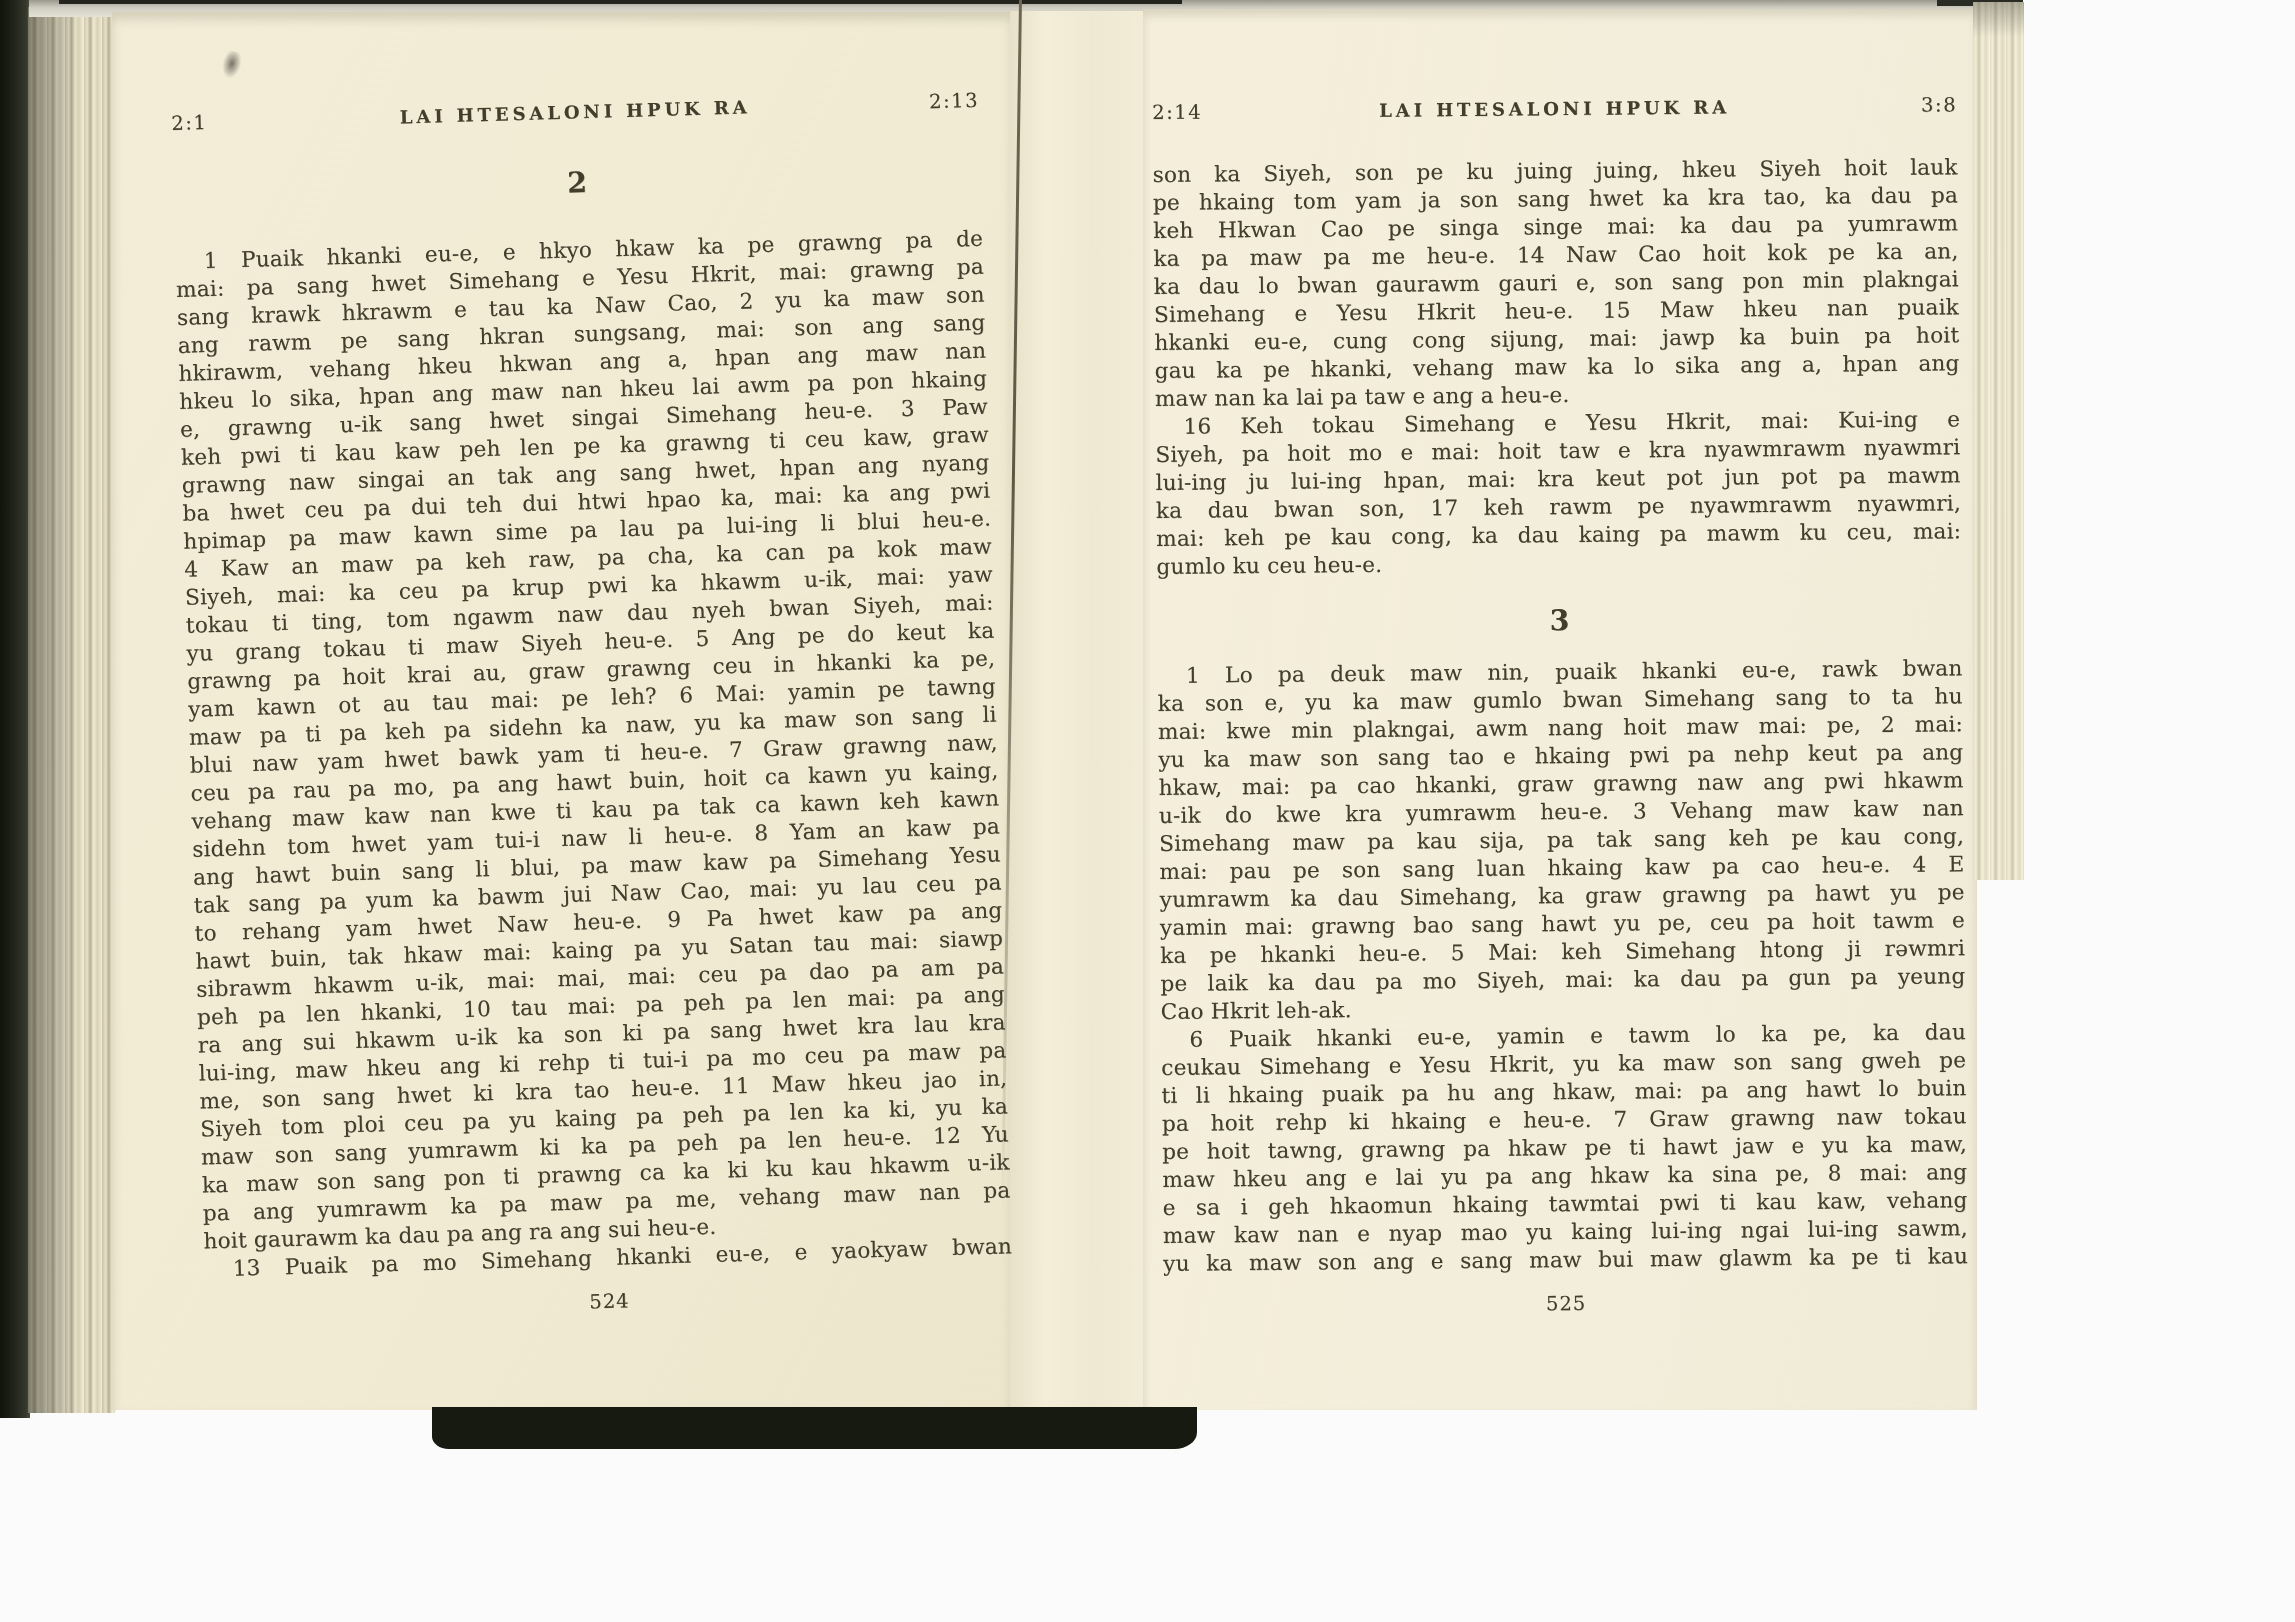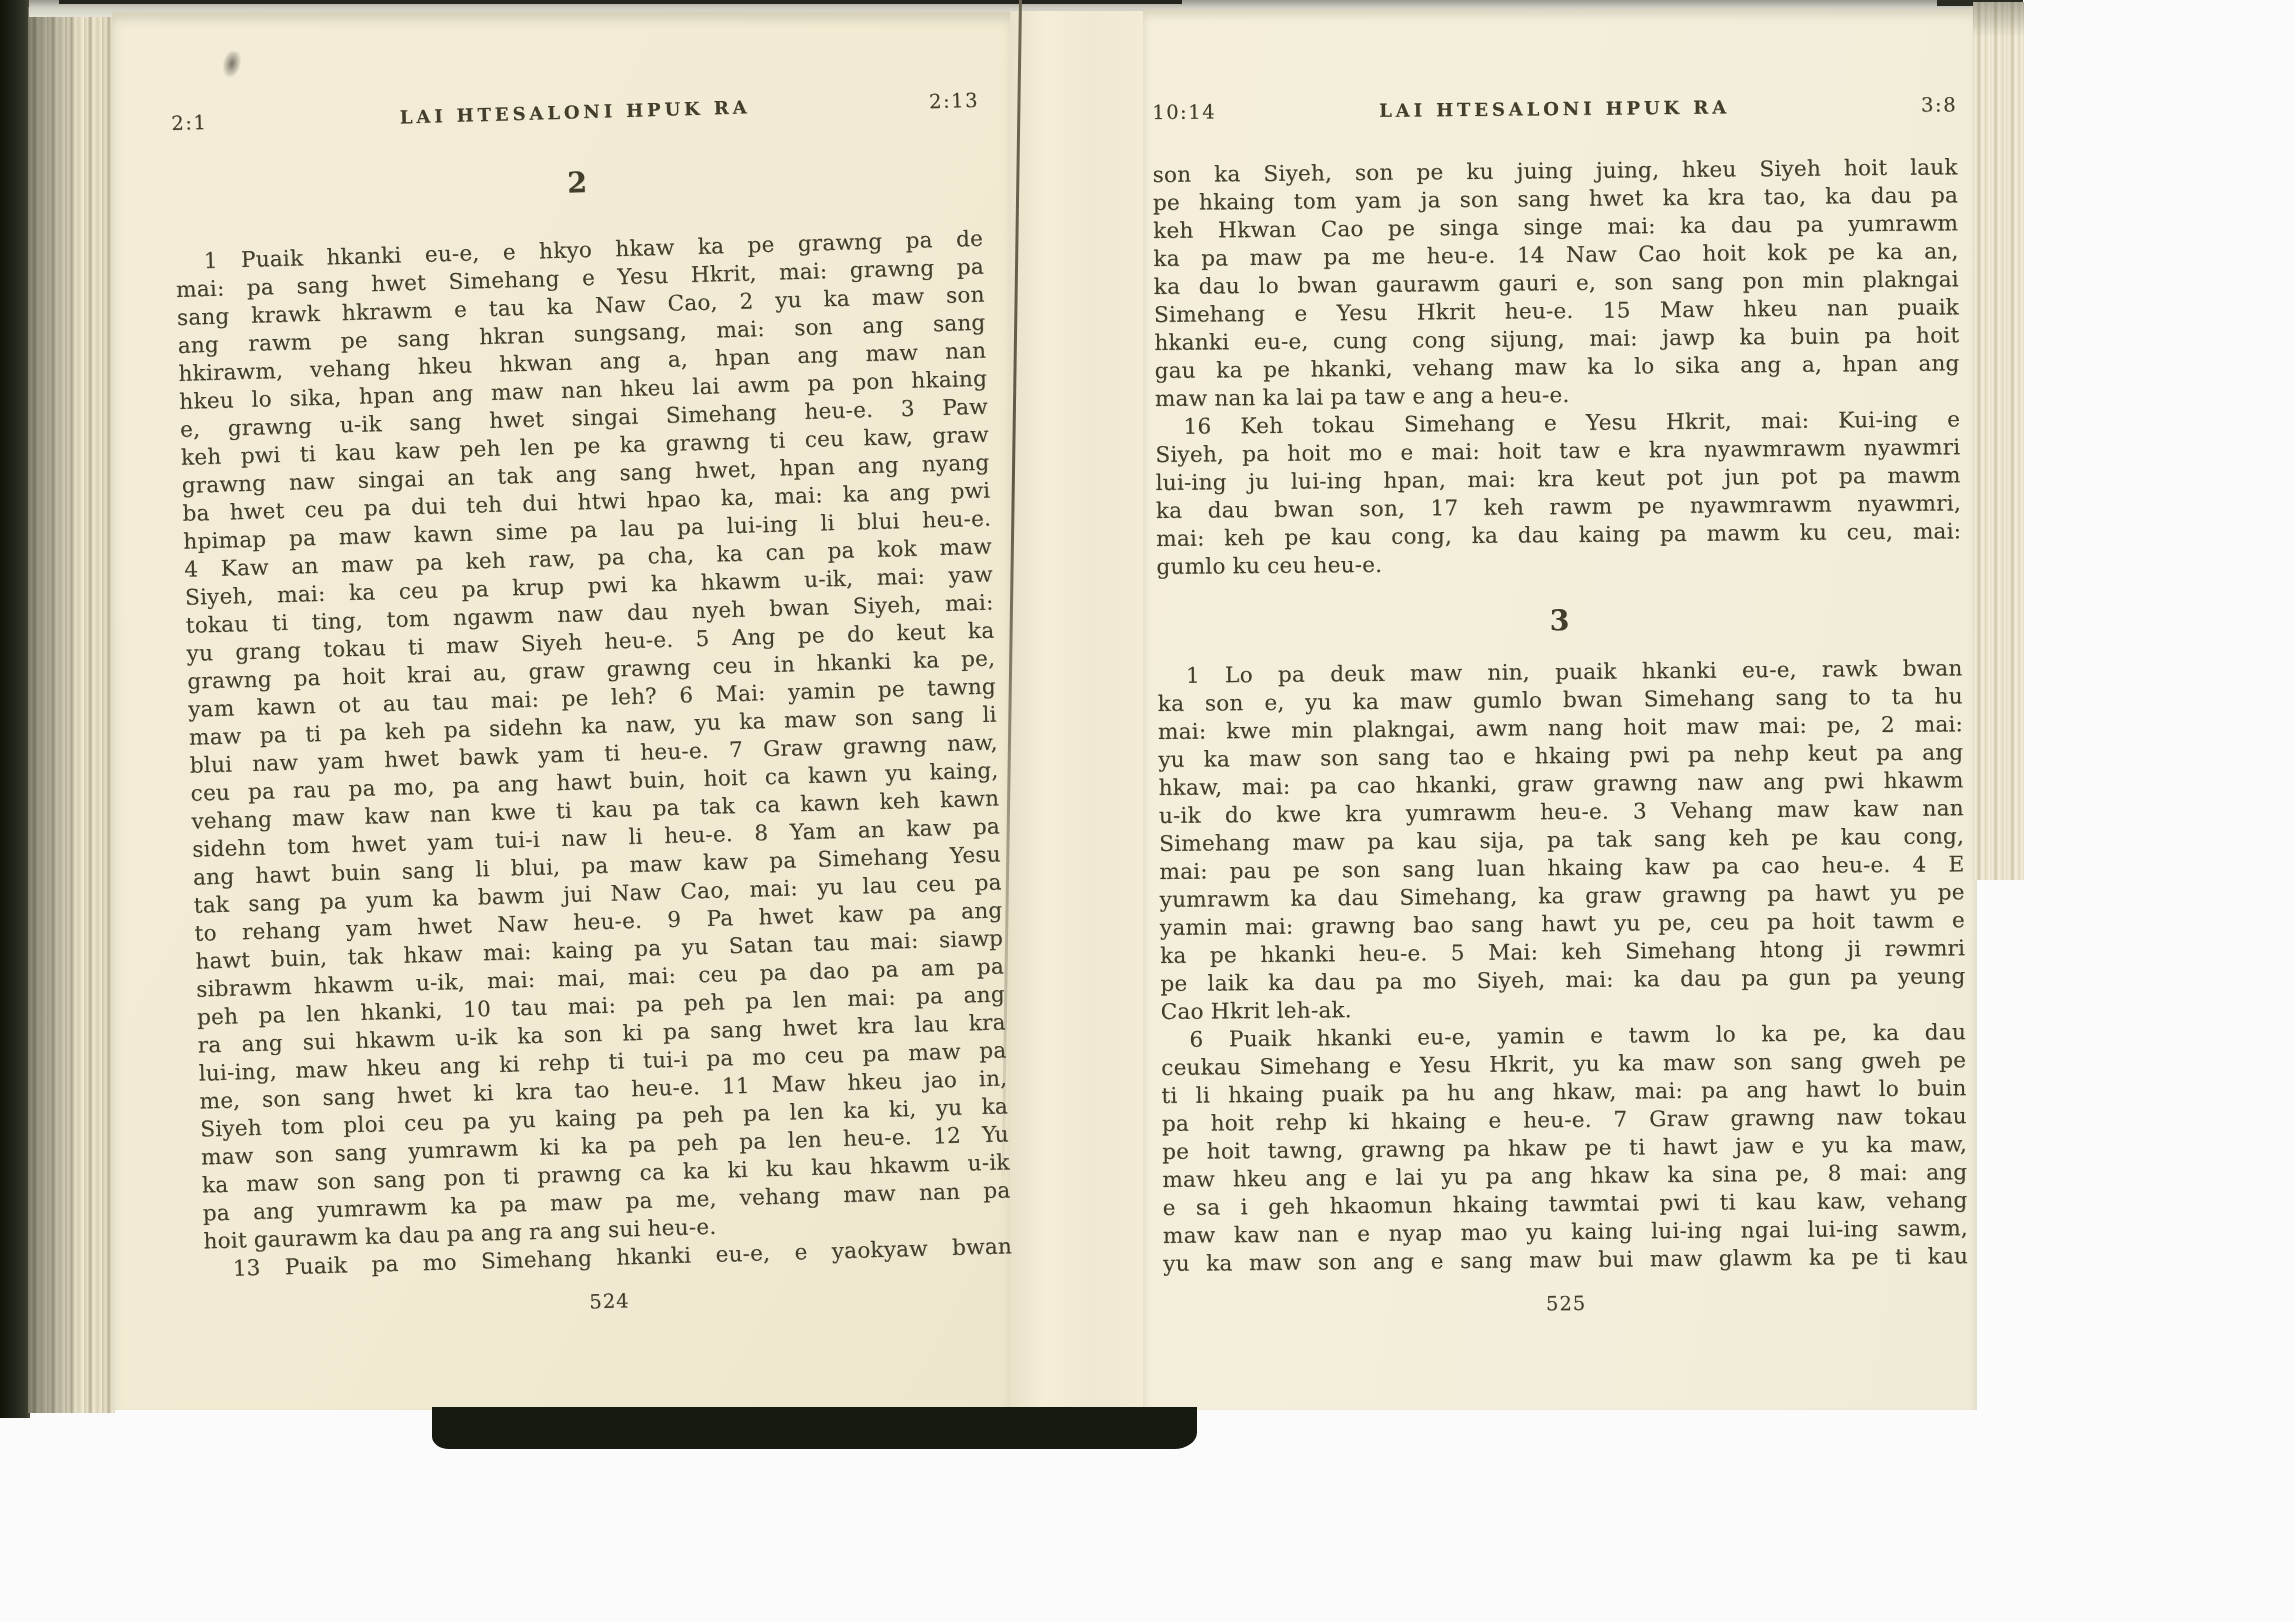--- a/index.html
+++ b/index.html
@@ -120,21 +120,21 @@
         </div>
       <div class="para indent cont">
           <div class="line">13 Puaik pa mo Simehang hkanki eu-e, e yaokyaw bwan</div>
         </div>
     </div>
     <div class="page-number">524</div>
   </div>
 
   <div class="content content-right">
     <div class="page-header">
-      <span class="ref">10:14</span>
+      <span class="ref">2:14</span>
       <span class="title">LAI HTESALONI HPUK RA</span>
       <span class="ref right">3:8</span>
     </div>
     <div class="body-block tight">
       <div class="para cont-from-prev">
           <div class="line">son ka Siyeh, son pe ku juing juing, hkeu Siyeh hoit lauk</div>
           <div class="line">pe hkaing tom yam ja son sang hwet ka kra tao, ka dau pa</div>
           <div class="line">keh Hkwan Cao pe singa singe mai: ka dau pa yumrawm</div>
           <div class="line">ka pa maw pa me heu-e.  14 Naw Cao hoit kok pe ka an,</div>
           <div class="line">ka dau lo bwan gaurawm gauri e, son sang pon min plakngai</div>

